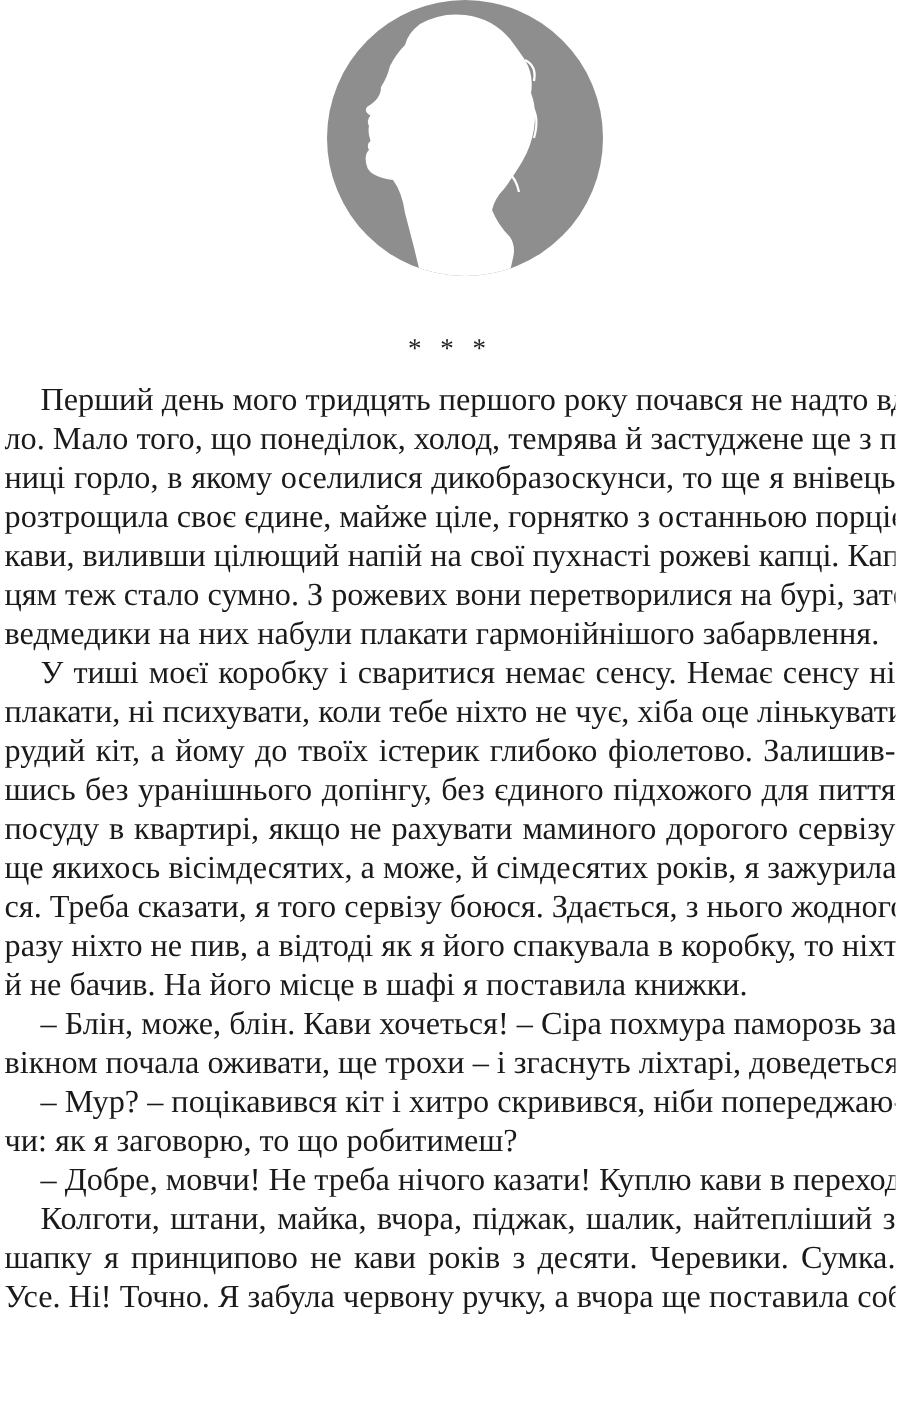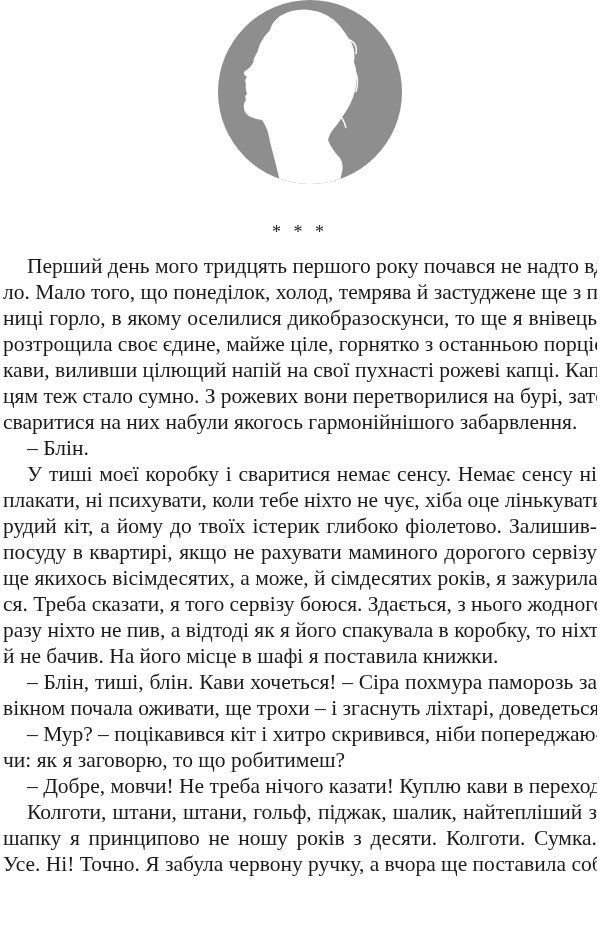--- a/index.html
+++ b/index.html
@@ -61,45 +61,43 @@
 <div class="separator">* * *</div>
 
 <div class="text">
   <div>
     <span class="line indent">Перший день мого тридцять першого року почався не надто вда-</span>
     <span class="line">ло. Мало того, що понеділок, холод, темрява й застуджене ще з п’ят-</span>
     <span class="line">ниці горло, в якому оселилися дикобразоскунси, то ще я внівець</span>
     <span class="line">розтрощила своє єдине, майже ціле, горнятко з останньою порцією</span>
     <span class="line">кави, виливши цілющий напій на свої пухнасті рожеві капці. Кап-</span>
     <span class="line">цям теж стало сумно. З рожевих вони перетворилися на бурі, зате</span>
-    <span class="line last">сваритися на них набули якогось гармонійнішого забарвлення.</span>
-  </div>
-  <div>
-    <span class="line indent last">– Блін.</span>
+    <span class="line last">ведмедики на них набули плакати гармонійнішого забарвлення.</span>
   </div>
   <div>
     <span class="line indent">У тиші моєї коробку і сваритися немає сенсу. Немає сенсу ні</span>
     <span class="line">плакати, ні психувати, коли тебе ніхто не чує, хіба оце лінькуватий</span>
     <span class="line">рудий кіт, а йому до твоїх істерик глибоко фіолетово. Залишив-</span>
+    <span class="line">шись без уранішнього допінгу, без єдиного підхожого для пиття</span>
     <span class="line">посуду в квартирі, якщо не рахувати маминого дорогого сервізу</span>
     <span class="line">ще якихось вісімдесятих, а може, й сімдесятих років, я зажурила-</span>
     <span class="line">ся. Треба сказати, я того сервізу боюся. Здається, з нього жодного</span>
     <span class="line">разу ніхто не пив, а відтоді як я його спакувала в коробку, то ніхто</span>
     <span class="line last">й не бачив. На його місце в шафі я поставила книжки.</span>
   </div>
   <div>
-    <span class="line indent">– Блін, тиші, блін. Кави хочеться! – Сіра похмура паморозь за</span>
+    <span class="line indent">– Блін, може, блін. Кави хочеться! – Сіра похмура паморозь за</span>
     <span class="line">вікном почала оживати, ще трохи – і згаснуть ліхтарі, доведеться</span>
   </div>
   <div>
     <span class="line indent">– Мур? – поцікавився кіт і хитро скривився, ніби попереджаю-</span>
     <span class="line last">чи: як я заговорю, то що робитимеш?</span>
   </div>
   <div>
     <span class="line indent">– Добре, мовчи! Не треба нічого казати! Куплю кави в переході!</span>
   </div>
   <div>
-    <span class="line indent">Колготи, штани, штани, гольф, піджак, шалик, найтепліший з</span>
-    <span class="line">шапку я принципово не ношу років з десяти. Колготи. Сумка.</span>
+    <span class="line indent">Колготи, штани, майка, вчора, піджак, шалик, найтепліший з</span>
+    <span class="line">шапку я принципово не кави років з десяти. Черевики. Сумка.</span>
     <span class="line">Усе. Ні! Точно. Я забула червону ручку, а вчора ще поставила собі</span>
 
   </div>
 </div>
 
 </body></html>

